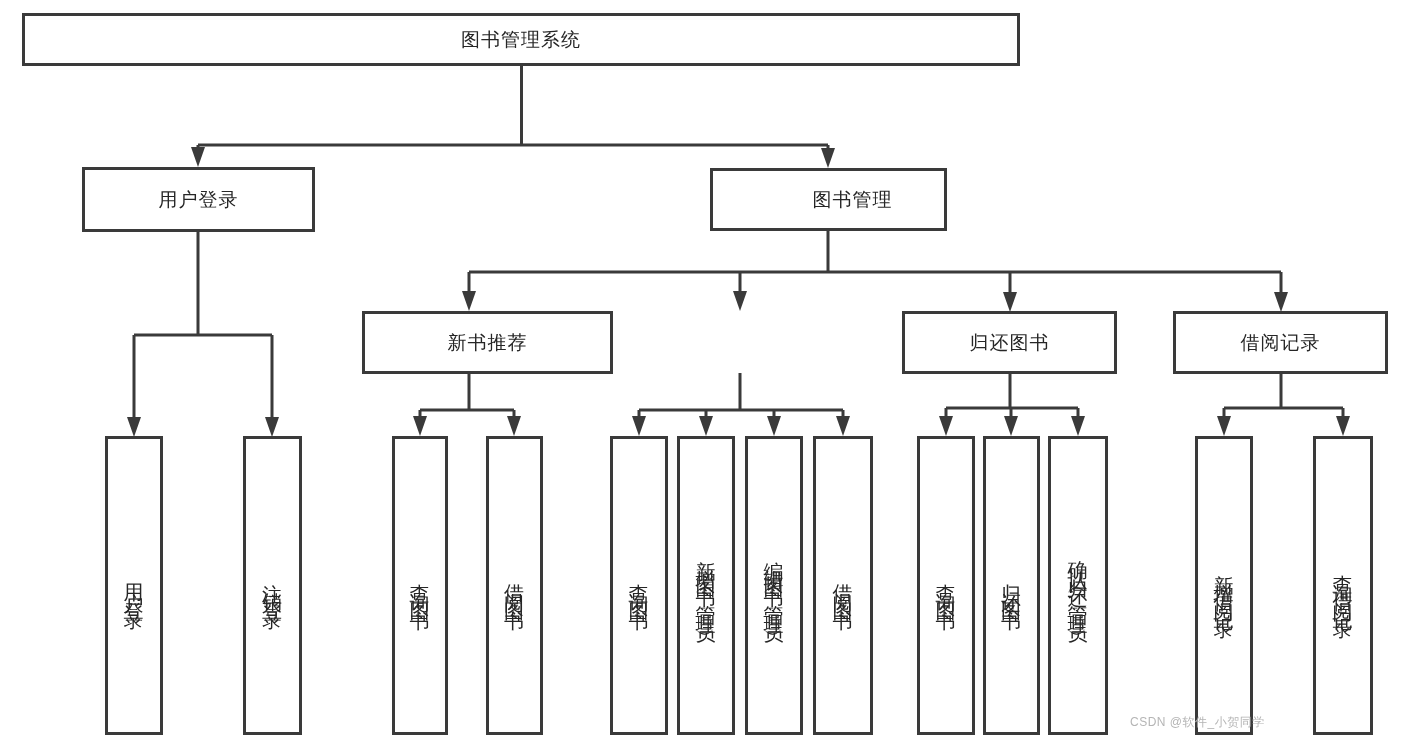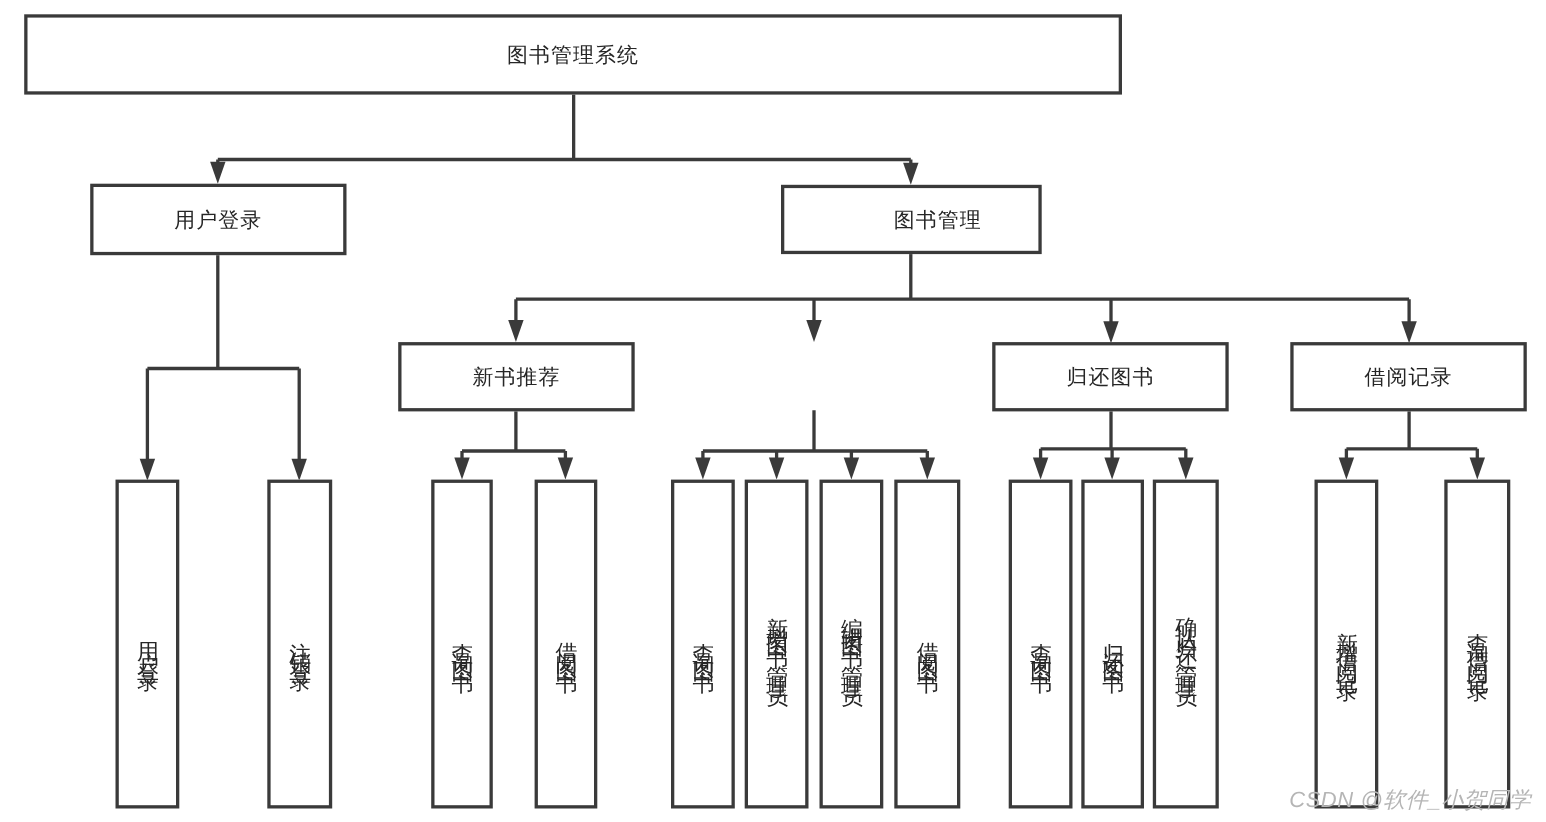--- a/index.html
+++ b/index.html
@@ -40,29 +40,28 @@
   .vbox { font-size: 20px; }
   .vbox .vtext {
     writing-mode: vertical-rl;
     text-orientation: mixed;
     letter-spacing: 9px;
     line-height: 1;
     white-space: nowrap;
   }
   .watermark {
     position: absolute;
-    left: 1172px;
+    left: 1130px;
     top: 714px;
     width: 215px;
-    font-size: 20px;
+    font-size: 12px;
     color: var(--watermark);
     white-space: nowrap;
     z-index: 5;
     letter-spacing: 0.5px;
-    font-style: italic;
   }
 </style>
 </head>
 <body>
 
 <div class="canvas">
 
   <svg class="connectors" viewBox="0 0 1405 747" aria-hidden="true">
 
     <g>
@@ -106,26 +105,26 @@
       <polygon points="1071,416 1085,416 1078,436"></polygon>
     </g>
 
     <g>
       <path d="M1281 373 V408 M1224 408 H1343 M1224 408 V420 M1343 408 V420"></path>
       <polygon points="1217,416 1231,416 1224,436"></polygon>
       <polygon points="1336,416 1350,416 1343,436"></polygon>
     </g>
   </svg>
 
-  <div class="node hbox" style="left:22px; top:13px; width:998px; height:73px;text-align:center;">图书管理系统</div>
+  <div class="node hbox" style="left:22px; top:13px; width:998px; height:53px;text-align:center;">图书管理系统</div>
 
   <div class="node hbox" style="left:82px; top:167px; width:233px; height:65px;">用户登录</div>
   <div class="node hbox" style="left:710px; top:168px; width:237px; height:63px;padding-left:48px;">图书管理</div>
 
-  <div class="node hbox" style="left:362px; top:311px; width:215px; height:63px;">新书推荐</div>
+  <div class="node hbox" style="left:362px; top:311px; width:251px; height:63px;">新书推荐</div>
   <div class="node hbox" style="left:902px; top:311px; width:215px; height:63px;">归还图书</div>
   <div class="node hbox" style="left:1173px; top:311px; width:215px; height:63px;">借阅记录</div>
 
   <div class="node vbox" style="left:105px; top:436px; width:58px; height:299px;">
     <span class="vtext">用户登录</span>
   </div>
   <div class="node vbox" style="left:243px; top:436px; width:59px; height:299px;">
     <span class="vtext">注销登录</span>
   </div>
 

